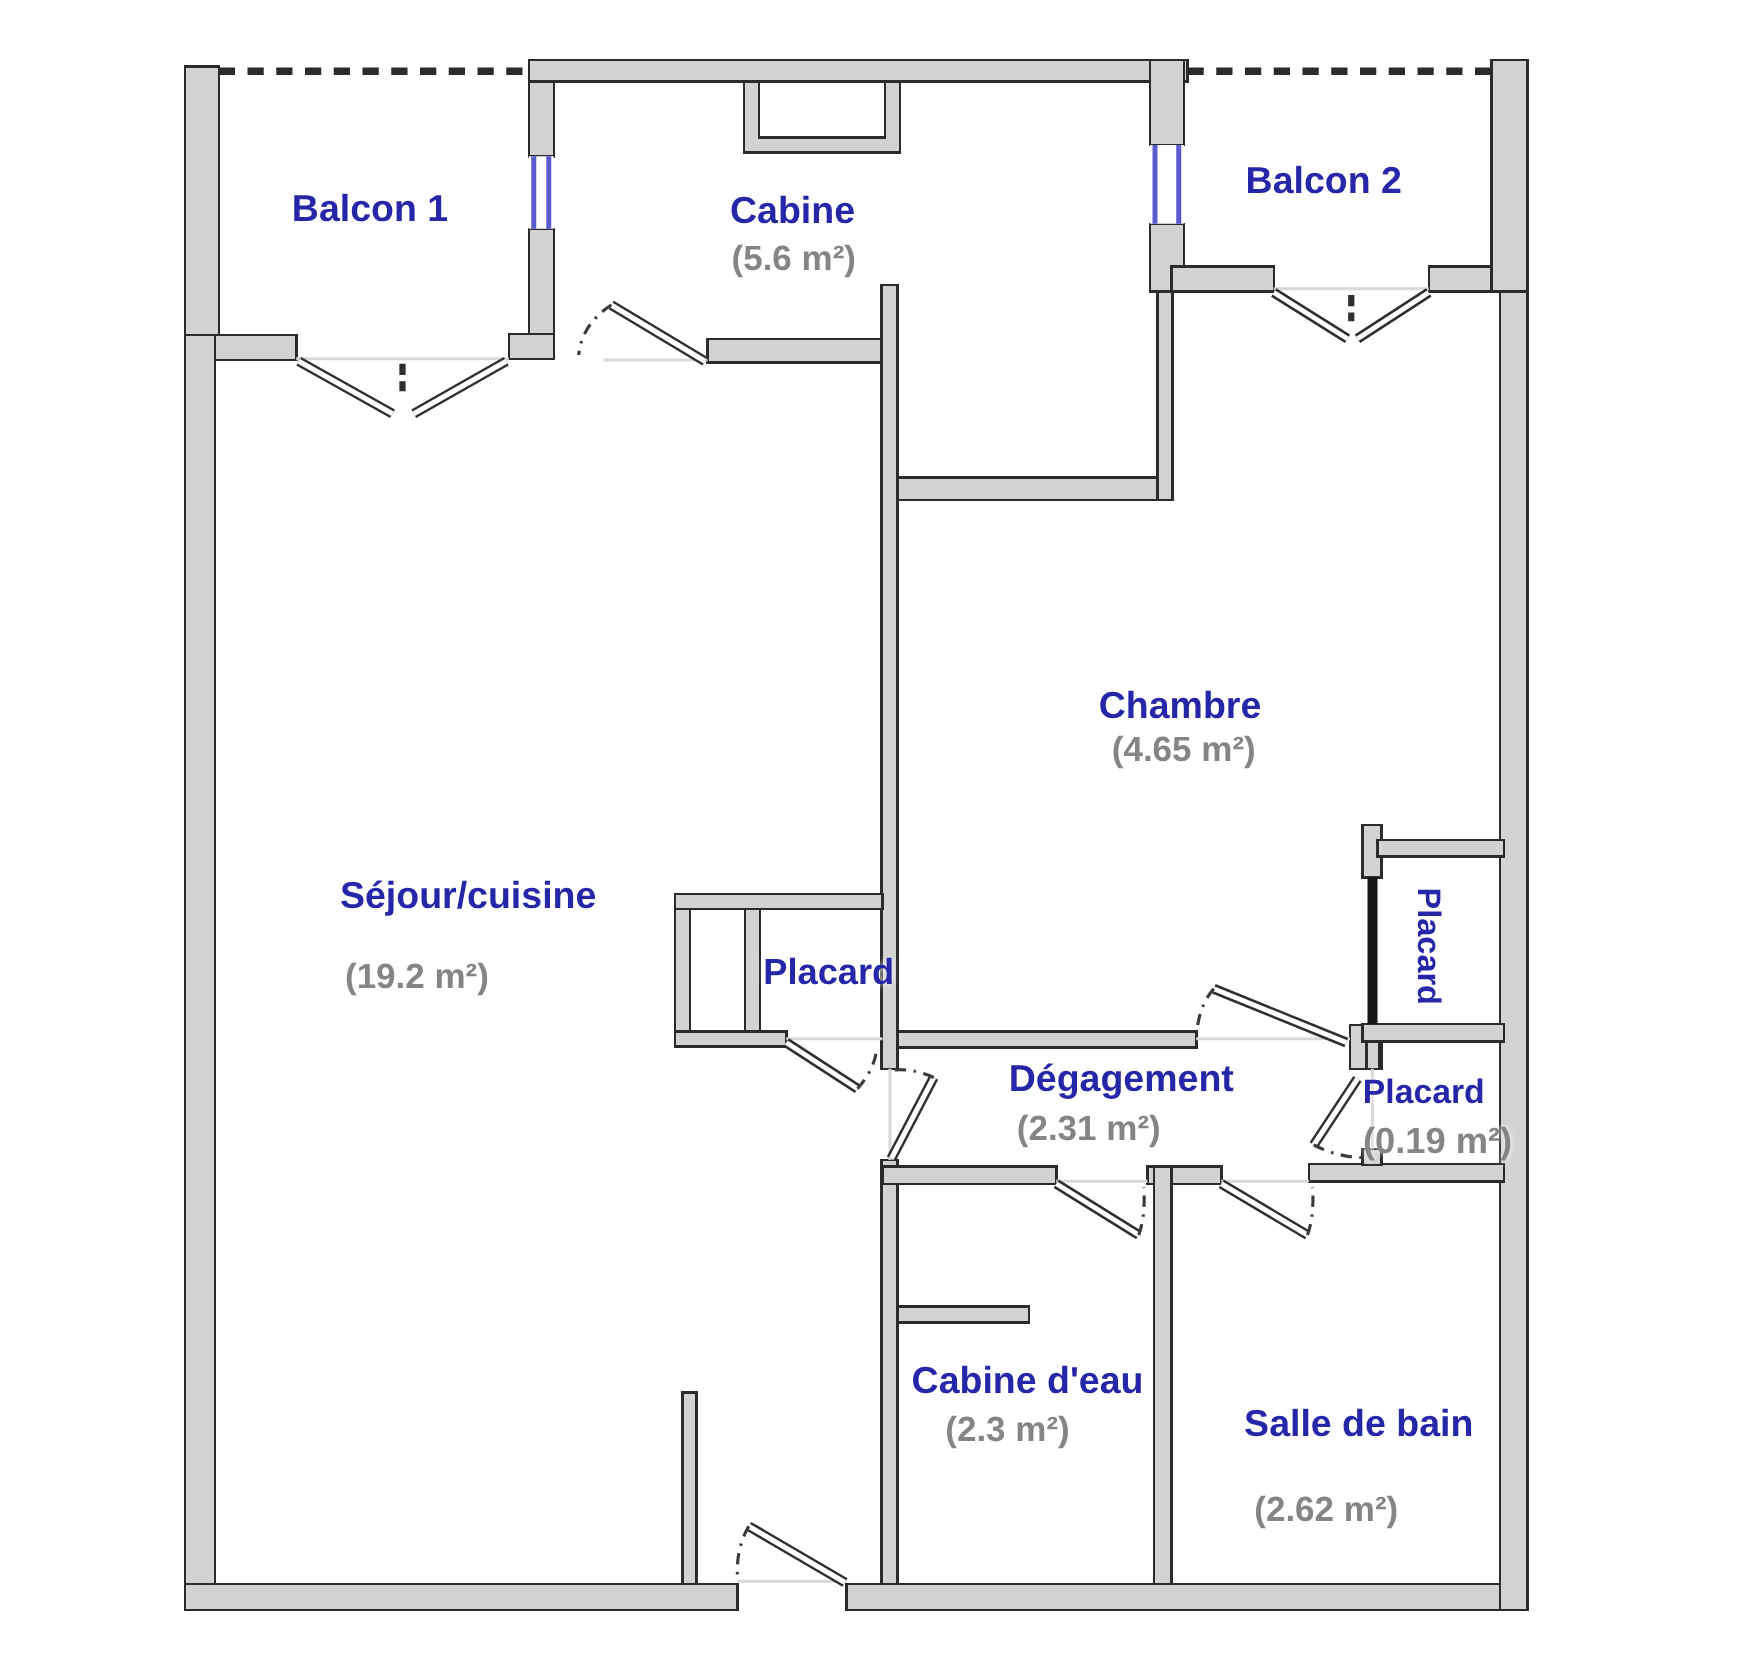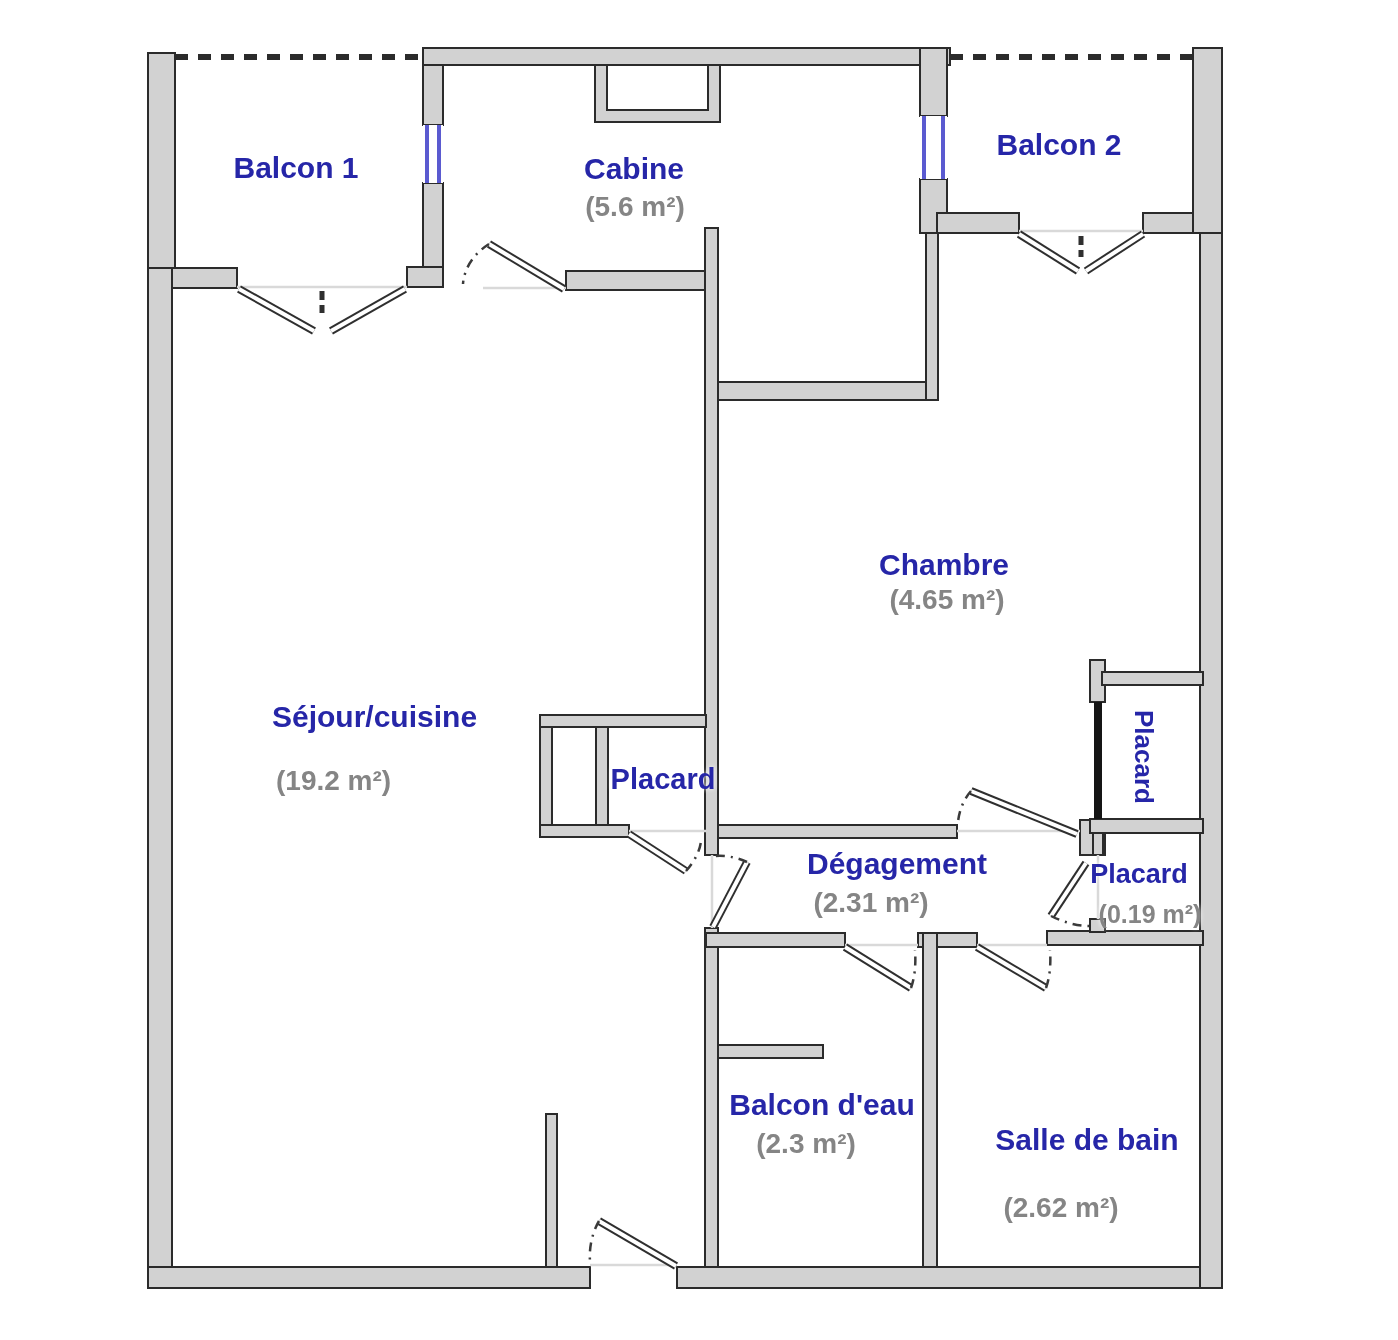--- a/index.html
+++ b/index.html
@@ -26,21 +26,21 @@
   .arc{fill:none;stroke:#3a3a3a;stroke-width:2.5;stroke-dasharray:9 6 2 6;}
   .tick{stroke:#2f2f2f;stroke-width:5;stroke-dasharray:9 5;}
   .blackdoor{fill:var(--door-black);}
   .lbl{position:absolute;font-weight:bold;color:var(--label-blue);white-space:nowrap;
        transform:translate(-50%,-50%);font-size:30px;
        text-shadow:0 0 5px rgba(255,255,255,.95);}
   .area{color:var(--area-gray);font-size:28px;}
   .left{transform:translateY(-50%);}
   .vert{transform:translate(-50%,-50%) rotate(90deg);font-size:26px;}
   .sm{font-size:27px;}
-  .sm-area{font-size:25px;}
+  .sm-area{font-size:29px;}
   .md{font-size:29px;}
 </style>
 </head>
 <body>
 
 <div class="plan">
 
   <svg width="1398" height="1340" viewBox="0 0 1398 1340">
     <g shape-rendering="crispEdges">
 
@@ -181,19 +181,19 @@
   <div class="lbl md" style="left:663px;top:779px;">Placard</div>
 
   <div class="lbl" style="left:897px;top:864px;">Dégagement</div>
   <div class="lbl area" style="left:871px;top:903px;">(2.31 m²)</div>
 
   <div class="lbl vert" style="left:1143px;top:757px;">Placard</div>
 
   <div class="lbl sm" style="left:1139px;top:874px;">Placard</div>
   <div class="lbl area sm-area" style="left:1150px;top:914px;">(0.19 m²)</div>
 
-  <div class="lbl" style="left:822px;top:1105px;">Balcon d'eau</div>
+  <div class="lbl" style="left:822px;top:1105px;">Cabine d'eau</div>
   <div class="lbl area" style="left:806px;top:1144px;">(2.3 m²)</div>
 
   <div class="lbl" style="left:1087px;top:1099px;margin-top:41px;">Salle de bain</div>
   <div class="lbl area" style="left:1061px;top:1208px;text-align:center;">(2.62 m²)</div>
 
 </div>
 
 </body></html>

